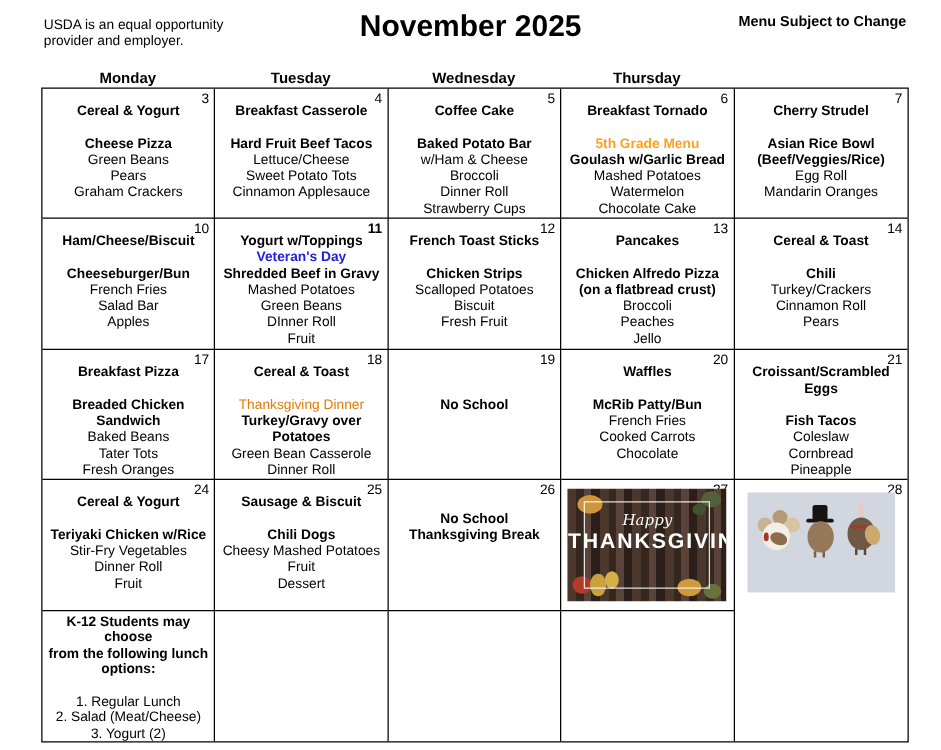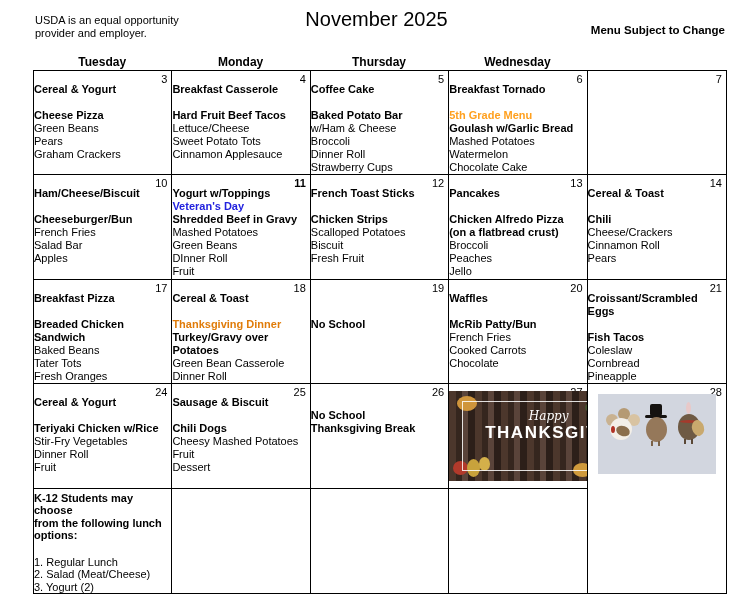--- a/index.html
+++ b/index.html
@@ -1,43 +1,43 @@
 <!DOCTYPE html>
 <html style="--orange: #FFA01E; --dark-orange: #E07C0A; --blue: #2121DE;"><head>
 <meta charset="utf-8">
 <style>
   html,body{margin:0;padding:0;background:#fff;}
   .page{position:relative;width:753px;height:600px;background:#fff;
         font-family:"Liberation Sans", sans-serif;color:#000;overflow:hidden;}
   .usda{position:absolute;left:35px;top:14px;width:158px;font-size:11px;line-height:13px;}
-  .title{position:absolute;left:0;top:8px;width:100%;text-align:center;font-size:20px;font-weight:normal;}
-  .subject{position:absolute;right:28px;top:24px;font-size:11.5px;font-weight:bold;}
+  .title{position:absolute;left:0;top:8px;width:100%;text-align:center;font-size:24px;font-weight:bold;}
+  .subject{position:absolute;right:28px;top:12px;font-size:11.5px;font-weight:bold;}
   .day-row{position:absolute;left:33px;top:55px;width:692px;display:grid;grid-template-columns:repeat(5,1fr);}
   .day{text-align:center;font-weight:bold;font-size:12px;}
   .grid{position:absolute;left:33px;top:70px;width:692px;height:522px;border:1px solid #000;
         display:grid;grid-template-columns:repeat(5,1fr);grid-template-rows:repeat(5,1fr);}
   .cell{position:relative;border-right:1px solid #000;border-bottom:1px solid #000;overflow:hidden;}
   .cell:nth-child(5n){border-right:none;}
   .cell:nth-last-child(-n+5){border-bottom:none;}
   .date{position:absolute;top:2px;right:4px;font-size:11px;}
   .date.b{font-weight:bold;}
-  .lines{padding-top:12px;text-align:left;font-size:11px;line-height:13px;}
+  .lines{padding-top:12px;text-align:center;font-size:11px;line-height:13px;}
   .line{min-height:13px;}
   .line.b{font-weight:bold;}
   .line.o{font-weight:bold;color:var(--orange,#FFA01E);}
-  .line.t{font-weight:bold;color:var(--dark-orange,#E07C0A);}
+  .line.t{font-weight:normal;color:var(--dark-orange,#E07C0A);}
   .line.u{font-weight:bold;color:var(--blue,#2121DE);}
   .line.g{height:13px;}
   .line.G{height:14px;min-height:14px;}
   .footer-cell .lines{padding-top:3px;line-height:12.5px;}
   .footer-cell .line{min-height:12.5px;}
   .footer-cell .line.g{height:12.5px;}
   
   .img-thanksgiving{position:relative;width:127px;height:90px;margin:7px auto 0;overflow:hidden;
-    background:repeating-linear-gradient(90deg,#4c372c 0 7px,#35261e 7px 13px,#5a443a 13px 19px,#2c1f19 19px 26px);padding-left:36px;}
+    background:repeating-linear-gradient(90deg,#4c372c 0 7px,#35261e 7px 13px,#5a443a 13px 19px,#2c1f19 19px 26px);}
   .frame{position:absolute;top:10px;bottom:10px;left:13px;right:13px;border:1px solid rgba(255,255,255,.85);}
   .ht-script{position:relative;margin-top:18px;text-align:center;color:#fff;font-size:12px;
     font-style:italic;font-family:"DejaVu Serif",serif;}
   .ht-caps{position:relative;text-align:right;color:#fff;font-weight:bold;font-size:17px;letter-spacing:1.5px;}
   .blob{position:absolute;border-radius:50%;}
   .p-tl{left:8px;top:5px;width:20px;height:15px;background:#cf953c;}
   .p-tr{right:4px;top:2px;width:16px;height:13px;background:#53613a;}
   .p-tr2{right:16px;top:12px;width:11px;height:9px;background:#44532f;}
   .apple{left:4px;bottom:6px;width:15px;height:14px;background:#b23a2b;}
   .pear{left:18px;bottom:4px;width:13px;height:18px;background:#c8a23c;}
@@ -66,24 +66,24 @@
   .t3-leg2{left:93px;top:45px;width:2px;height:5px;background:#5a4836;border-radius:0;}
 </style>
 </head>
 <body>
 
 <div class="page">
   <div class="usda">USDA is an equal opportunity provider and employer.</div>
   <div class="title">November 2025</div>
   <div class="subject">Menu Subject to Change</div>
   <div class="day-row">
+      <div class="day">Monday</div>
       <div class="day">Tuesday</div>
-      <div class="day">Monday</div>
+      <div class="day">Wednesday</div>
       <div class="day">Thursday</div>
-      <div class="day">Wednesday</div>
     </div>
   <div class="grid">
       <div class="cell">
         <span class="date">3</span>
         <div class="lines">
           <div class="line b">Cereal &amp; Yogurt</div>
           <div class="line g"></div>
           <div class="line b">Cheese Pizza</div>
           <div class="line r">Green Beans</div>
           <div class="line r">Pears</div>
@@ -120,20 +120,28 @@
           <div class="line g"></div>
           <div class="line o">5th Grade Menu</div>
           <div class="line b">Goulash w/Garlic Bread</div>
           <div class="line r">Mashed Potatoes</div>
           <div class="line r">Watermelon</div>
           <div class="line r">Chocolate Cake</div>
         </div>
       </div>
       <div class="cell">
         <span class="date">7</span>
+        <div class="lines">
+          <div class="line b">Cherry Strudel</div>
+          <div class="line g"></div>
+          <div class="line b">Asian Rice Bowl</div>
+          <div class="line b">(Beef/Veggies/Rice)</div>
+          <div class="line r">Egg Roll</div>
+          <div class="line r">Mandarin Oranges</div>
+        </div>
       </div>
       <div class="cell">
         <span class="date">10</span>
         <div class="lines">
           <div class="line b">Ham/Cheese/Biscuit</div>
           <div class="line g"></div>
           <div class="line b">Cheeseburger/Bun</div>
           <div class="line r">French Fries</div>
           <div class="line r">Salad Bar</div>
           <div class="line r">Apples</div>
@@ -173,21 +181,21 @@
           <div class="line r">Peaches</div>
           <div class="line r">Jello</div>
         </div>
       </div>
       <div class="cell">
         <span class="date">14</span>
         <div class="lines">
           <div class="line b">Cereal &amp; Toast</div>
           <div class="line g"></div>
           <div class="line b">Chili</div>
-          <div class="line r">Cheese/Crackers</div>
+          <div class="line r">Turkey/Crackers</div>
           <div class="line r">Cinnamon Roll</div>
           <div class="line r">Pears</div>
         </div>
       </div>
       <div class="cell">
         <span class="date">17</span>
         <div class="lines">
           <div class="line b">Breakfast Pizza</div>
           <div class="line g"></div>
           <div class="line b">Breaded Chicken Sandwich</div>

